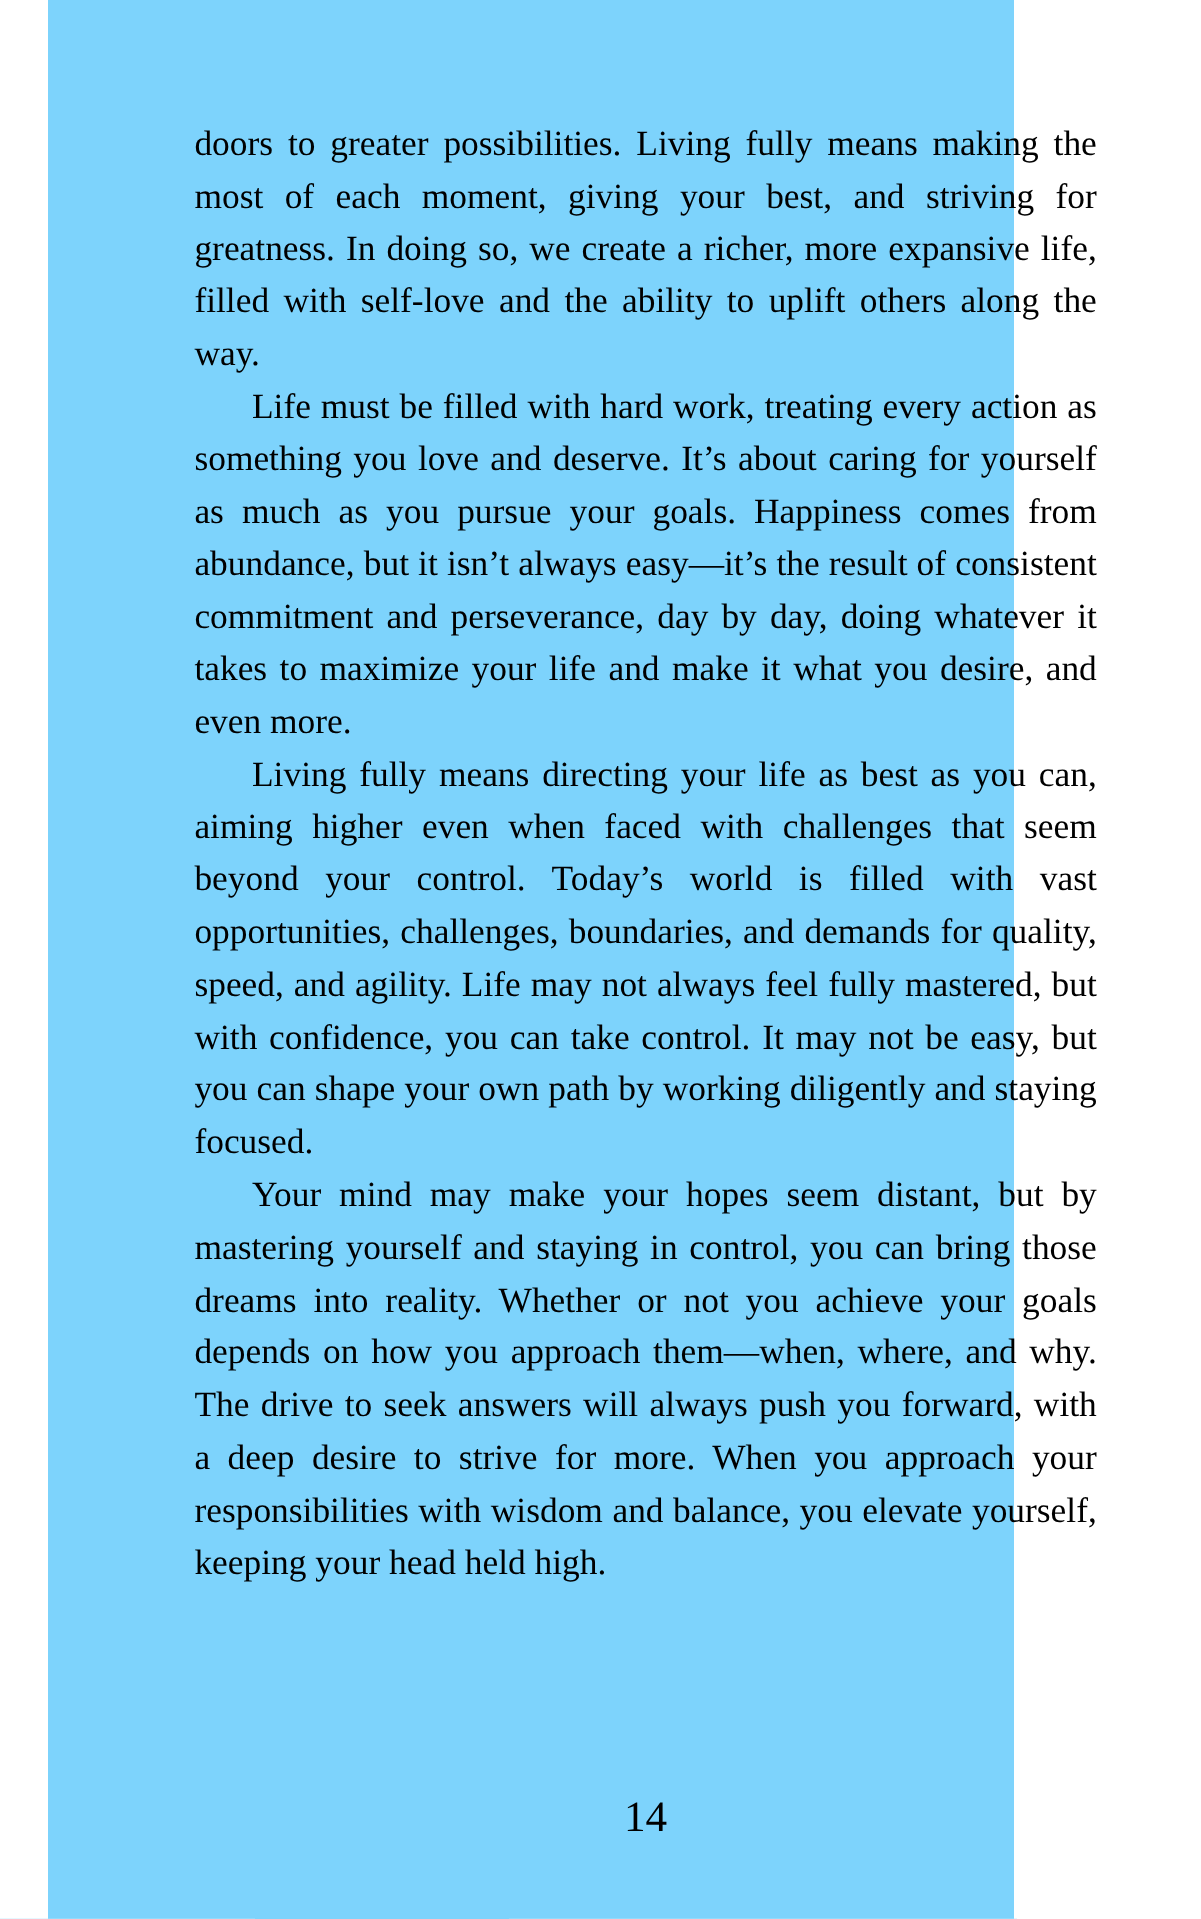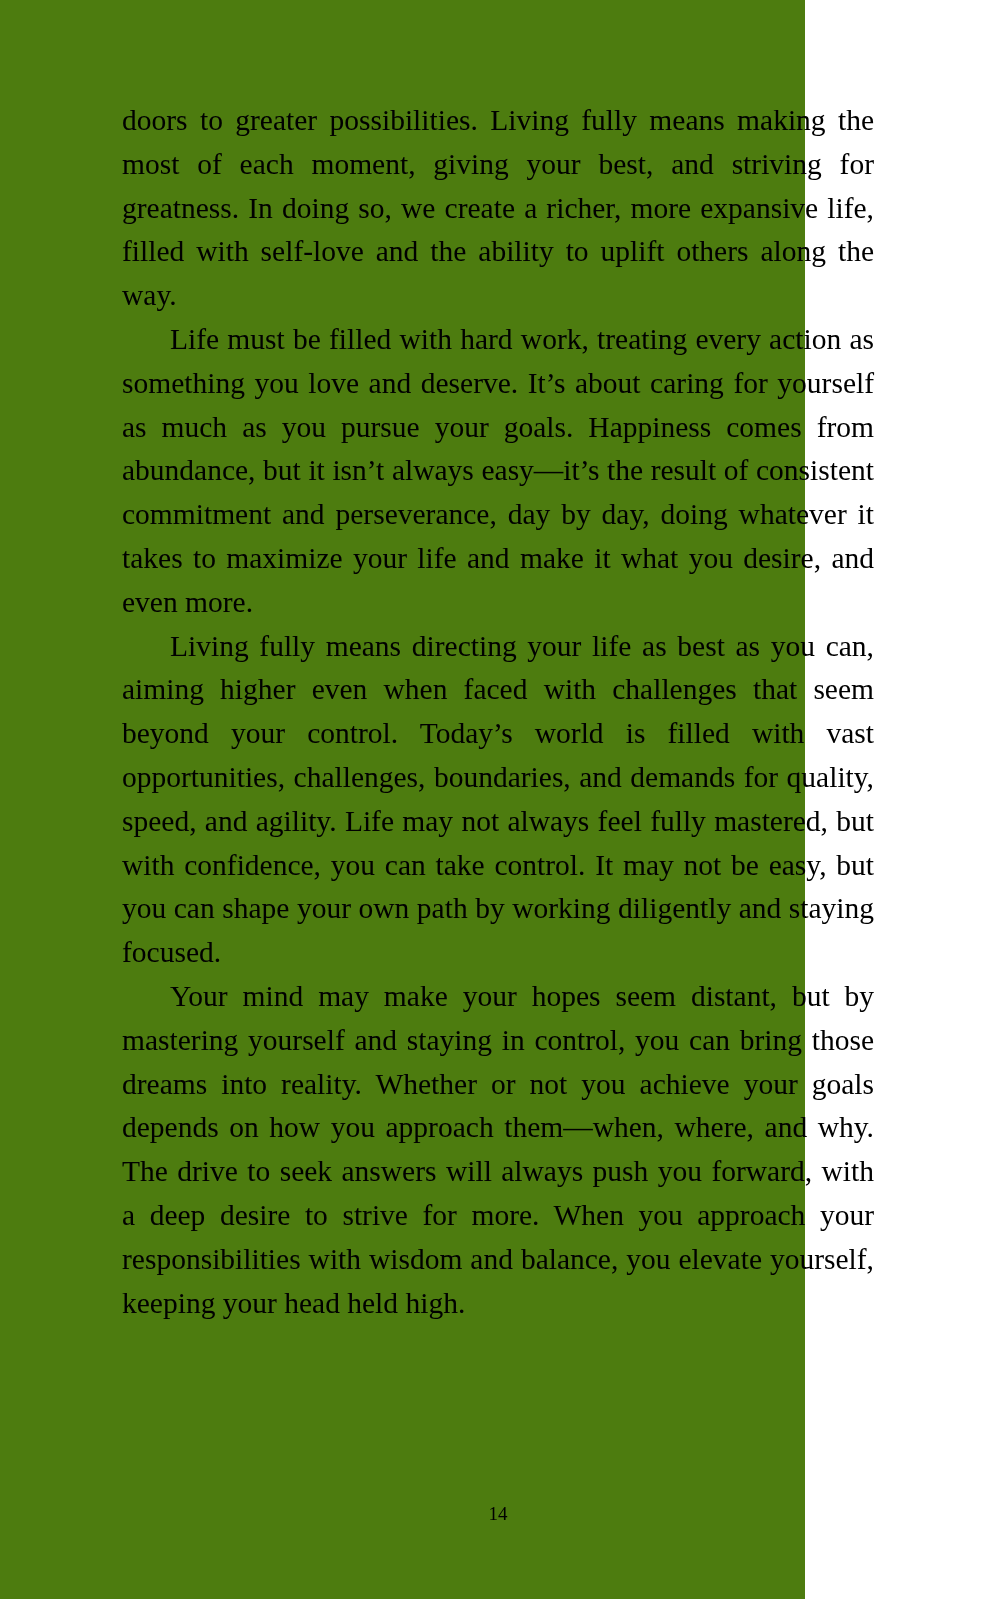--- a/index.html
+++ b/index.html
@@ -12,21 +12,22 @@
     background: #ffffff;
     position: relative;
     overflow: hidden;
     font-family: "Liberation Serif", "DejaVu Serif", serif;
     color: #000000;
   }
   .page {
     position: relative;
     width: 805px;
     height: 1599px;
-    background: #4d7c0f;
+    background: #7dd3fc;
+    margin-left: 40px;
   }
   .text-block {
     position: absolute;
     top: 99px;
     left: 122px;
     width: 752px;
     font-size: 29.5px;
     line-height: 43.8px;
     text-align: justify;
   }
@@ -37,21 +38,21 @@
   }
   .text-block p.continuation {
     text-indent: 0;
   }
   .page-footer {
     position: absolute;
     left: 122px;
     width: 752px;
     top: 1496px;
     text-align: center;
-    font-size: 19px;
+    font-size: 36px;
     line-height: 36px;
   }
 </style>
 </head>
 <body>
 
 <div class="page">
 
   <main class="text-block">
     <p class="continuation">doors to greater possibilities. Living fully means making the most of each moment, giving your best, and striving for greatness. In doing so, we create a richer, more expansive life, filled with self-love and the ability to uplift others along the way.</p>

